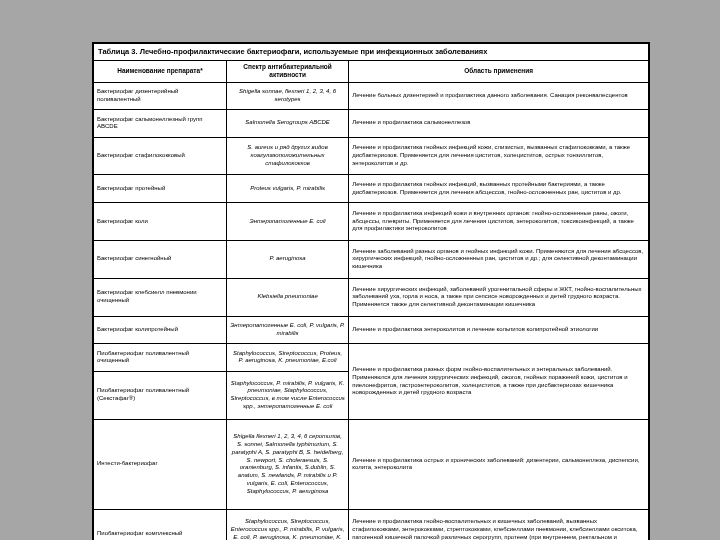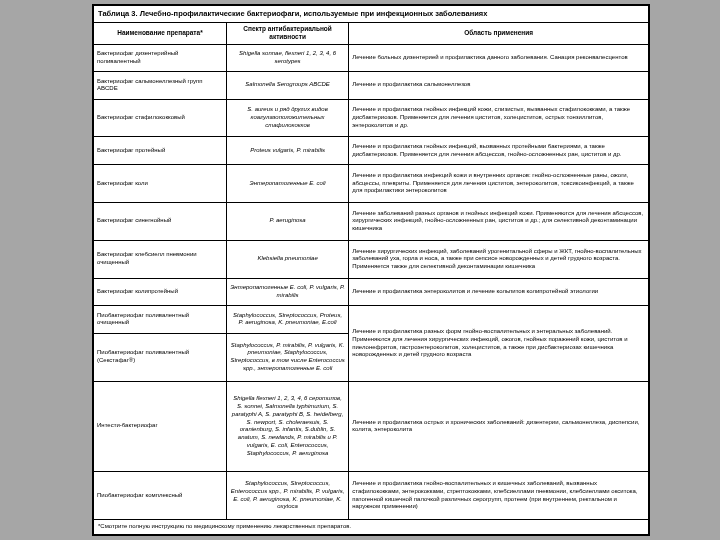--- a/index.html
+++ b/index.html
@@ -8,20 +8,21 @@
     width: 720px;
     height: 540px;
     background: #a6a6a6;
     overflow: hidden;
     font-family: "Liberation Sans", sans-serif;
   }
   .slide {
     position: relative;
     width: 720px;
     height: 444px;
+    margin-top: 38px;
   }
   table.phage-table {
     position: absolute;
     left: 92px;
     top: 4px;
     width: 558px;
     height: 532px;
     border-collapse: collapse;
     background: #ffffff;
     table-layout: fixed;

